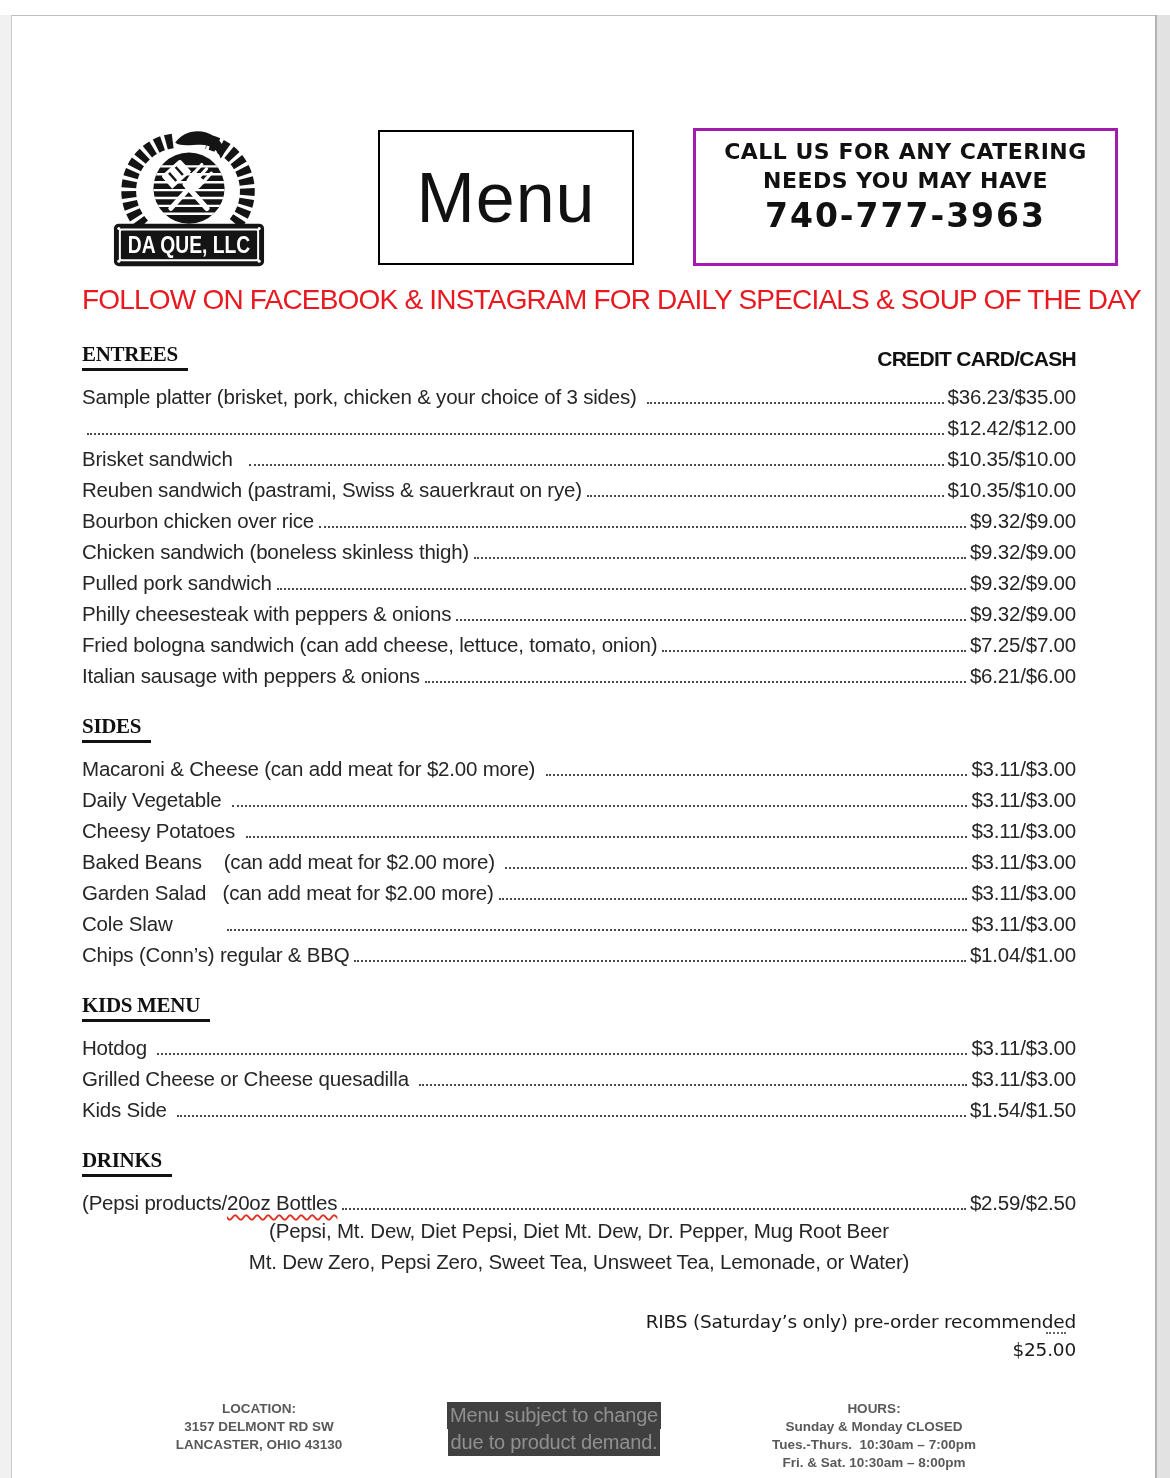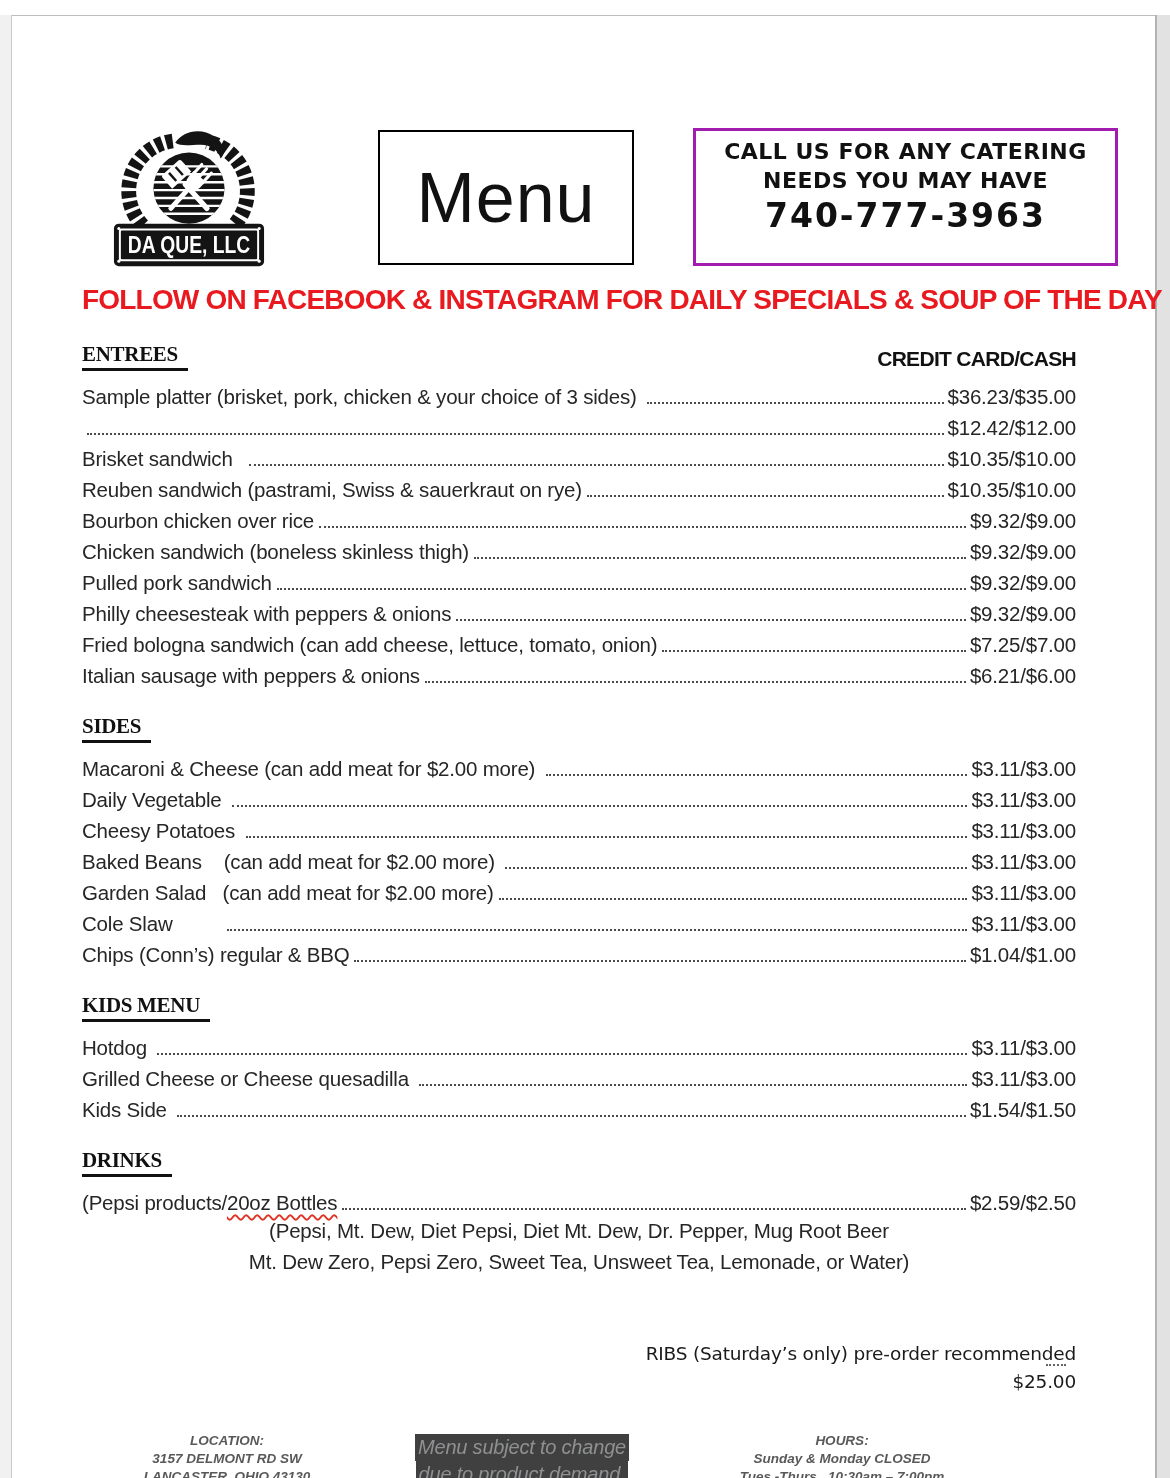--- a/index.html
+++ b/index.html
@@ -17,40 +17,40 @@
   .header{position:relative;height:140px;margin-top:112px;}
   .logo{position:absolute;left:28px;top:0;width:158px;height:140px;}
   .menu-box{position:absolute;left:296px;top:2px;width:252px;height:131px;border:2px solid #000;display:flex;align-items:center;justify-content:center;background:#fff;}
   .menu-title{font-size:70px;font-weight:400;color:#111;letter-spacing:1px;}
   .catering-box{position:absolute;left:611px;top:0;width:419px;height:126px;border:3px solid #a21caf;text-align:center;background:#fff;
     font-family:"DejaVu Sans", sans-serif;font-weight:700;color:#111;padding-top:6px;box-sizing:content-box;}
   .catering-line{font-size:22px;line-height:29px;letter-spacing:0.5px;}
   .catering-phone{font-size:33px;line-height:40px;letter-spacing:2px;margin-top:1px;}
 
   
-  .banner{margin-top:16px;font-size:28px;font-weight:700;color:#e8191f;letter-spacing:-0.8px;white-space:nowrap;}
+  .banner{margin-top:16px;font-size:28px;font-weight:400;color:#e8191f;letter-spacing:-0.8px;white-space:nowrap;}
 
   
   .menu-section{margin:0;}
   .section-header-row{display:flex;justify-content:space-between;align-items:flex-end;margin:26px 0 7px 0;}
   .section-title{font-size:21px;font-weight:700;color:#111;border-bottom:3px solid #111;padding:0 10px 1px 0;letter-spacing:-0.3px;font-family:Liberation Serif, serif;}
   .price-header{font-size:21px;font-weight:700;color:#111;letter-spacing:-0.7px;}
   .menu-row{display:flex;align-items:flex-end;height:31px;font-size:20.5px;color:#262626;}
-  .item-name{white-space:pre-wrap;letter-spacing:-0.2px;margin-top:32px;}
+  .item-name{white-space:pre-wrap;letter-spacing:-0.2px;}
   .dots{flex:1;border-bottom:2px dotted #4a4a4a;margin:0 4px 5px 5px;min-width:20px;}
   .item-price{white-space:nowrap;letter-spacing:-0.2px;}
   .squiggle{text-decoration:underline;text-decoration-style:wavy;text-decoration-color:#e03222;text-decoration-thickness:2px;text-underline-offset:4px;}
   .section-note{text-align:center;font-size:20.5px;line-height:31px;color:#262626;letter-spacing:-0.2px;}
 
   
   .ribs-row{display:flex;align-items:flex-end;margin:34px 0 0 14px;font-family:"DejaVu Sans", sans-serif;font-size:18.5px;color:#1a1a1a;flex-direction:column;}
   .ribs-row .dots{border-bottom:2px dotted #666;margin:0 10px 5px 6px;}
 
   
-  .footer{display:flex;justify-content:flex-start;margin-top:40px;font-style:italic;}
+  .footer{display:flex;justify-content:center;margin-top:40px;}
   .f-col{text-align:center;}
   .f-loc{width:290px;}
   .f-notice{width:300px;padding-top:2px;}
   .f-hours{width:340px;}
   .f-small{font-size:13.5px;font-weight:700;color:#595959;line-height:18px;white-space:pre-wrap;}
   .notice-line{display:inline-block;background:#404040;color:#8f9092;font-size:20px;line-height:27px;padding:0 3px;letter-spacing:-0.2px;}
 </style>
 </head>
 <body>
 

